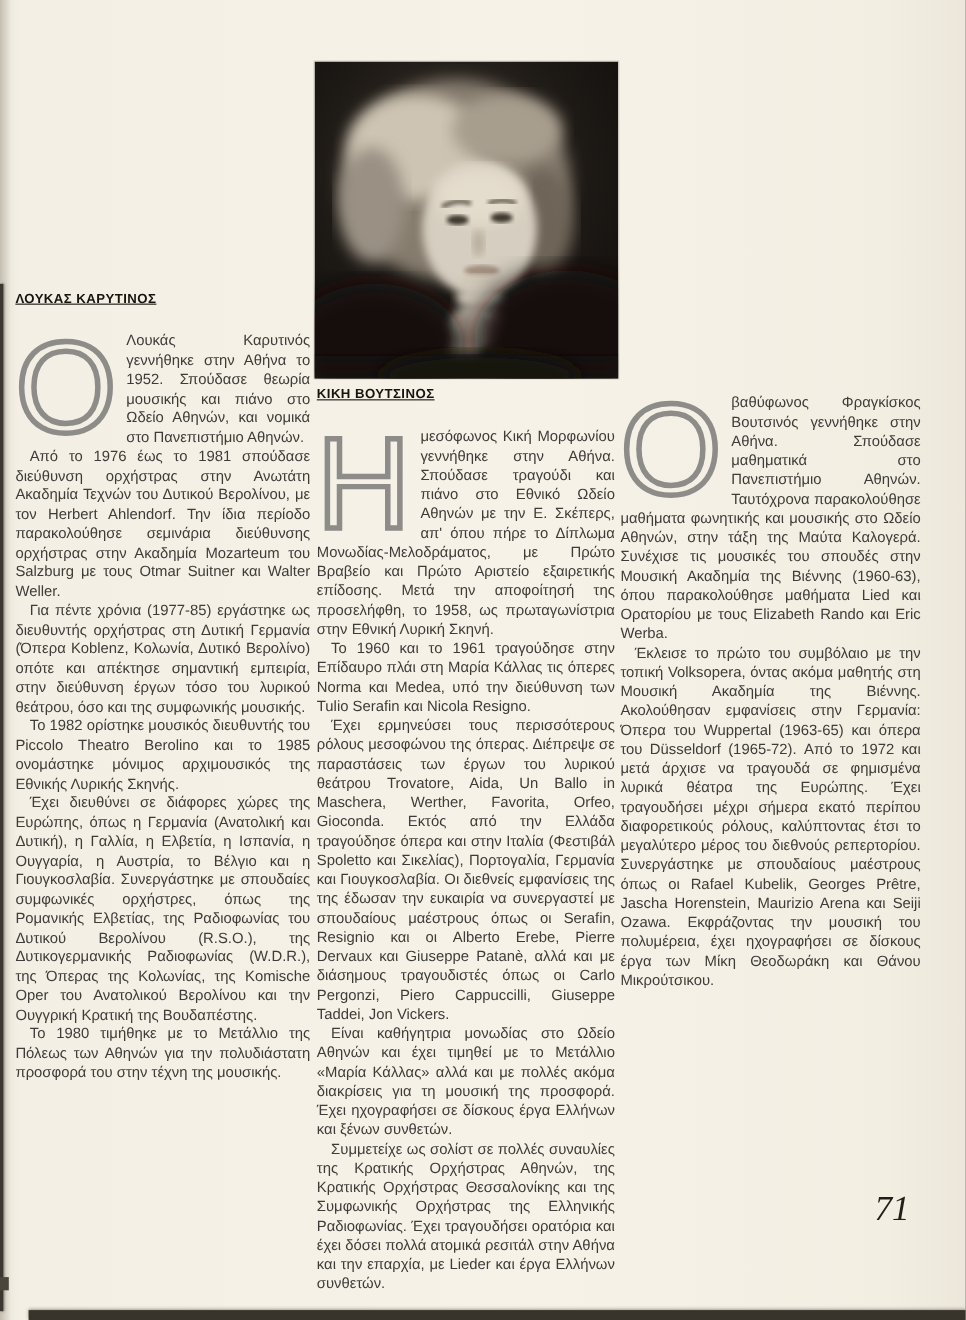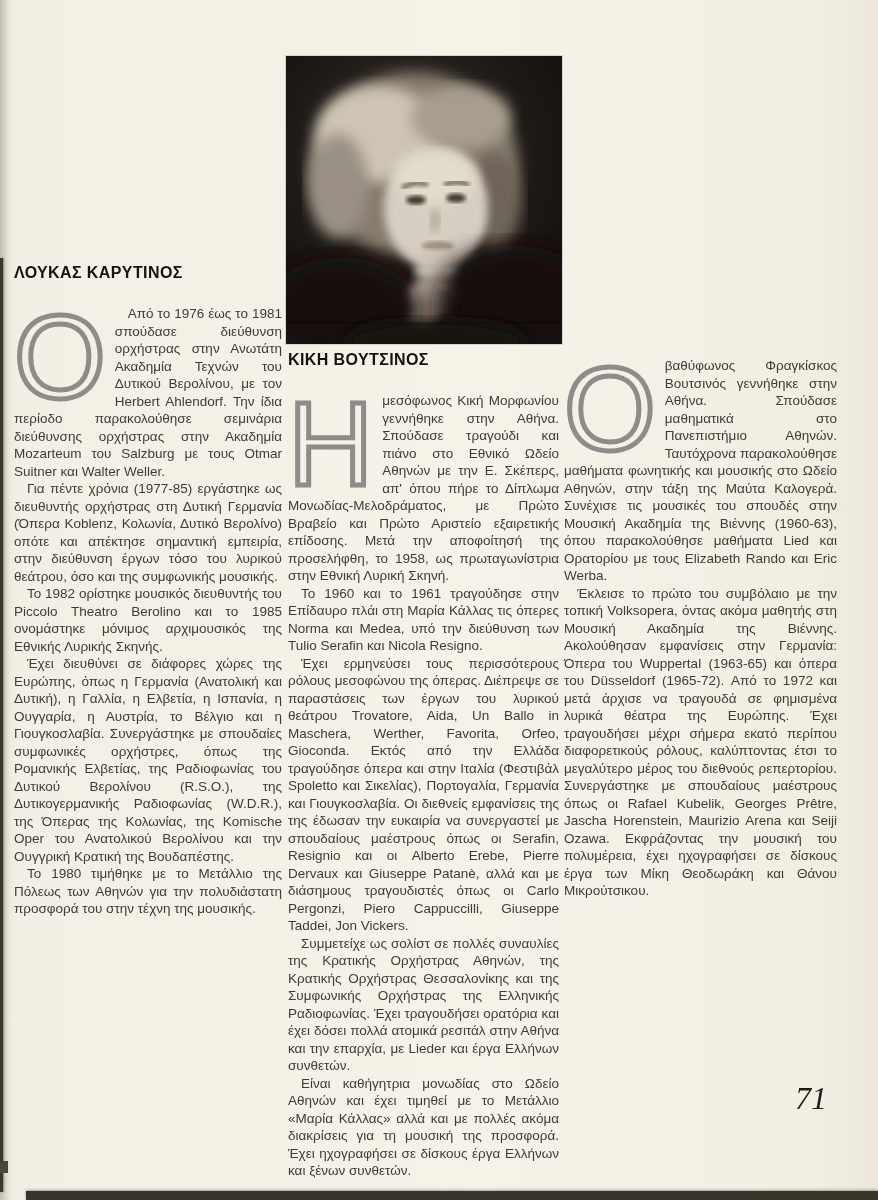--- a/index.html
+++ b/index.html
@@ -30,22 +30,22 @@
   .photo {
     position:absolute; left:286px; top:56px; width:276px; height:288px;
     box-shadow:0 0 0 1px rgba(40,35,30,.15);
   }
   .photo svg { display:block; width:100%; height:100%; }
   .col { position:absolute; }
   .col-0 { left:14px;  top:264px; width:268px; }
   .col-1 { left:288px; top:351px; width:271px; }
   .col-2 { left:564px; top:357px; width:273px; }
   .col-heading {
-    font-size:16px; font-weight:bold; color:#15140f;
-    letter-spacing:.4px; margin:0 0 23px 0;
+    font-size:12px; font-weight:bold; color:#15140f;
+    letter-spacing:.4px; margin:0 0 23px 0;text-decoration:underline;
   }
   .col p {
     margin:0; text-align:justify;
     font-size:13.5px; line-height:17.5px; color:#3d3c38;
   }
   .col p.indent { text-indent:13px; }
   .dropcap {
     float:left;
     font-size:118px; line-height:94px; height:96px;
     margin:5px 9px 0 0;
@@ -121,35 +121,35 @@
 
       <ellipse cx="55" cy="258" rx="80" ry="56" fill="#14110d" filter="url(#b12)"></ellipse>
       <ellipse cx="230" cy="252" rx="85" ry="62" fill="#14110d" filter="url(#b12)"></ellipse>
       <rect x="0" y="268" width="276" height="20" fill="#120f0c" filter="url(#b7)"></rect>
       <ellipse cx="150" cy="286" rx="90" ry="22" fill="#17130f" filter="url(#b7)"></ellipse>
     </svg>
   </div>
 
   <section class="col col-0">
     <h2 class="col-heading">ΛΟΥΚΑΣ ΚΑΡΥΤΙΝΟΣ</h2>
-    <p><span class="dropcap">Ο</span></p>
+    <p><span class="dropcap">Ο</span><span>Λουκάς Καρυτινός γεννήθηκε στην Αθήνα το 1952. Σπούδασε θεωρία μουσικής και πιάνο στο Ωδείο Αθηνών, και νομικά στο Πανεπιστήμιο Αθηνών.</span></p>
     <p class="indent">Από το 1976 έως το 1981 σπούδασε διεύθυνση ορχήστρας στην Ανωτάτη Ακαδημία Τεχνών του Δυτικού Βερολίνου, με τον Herbert Ahlendorf. Την ίδια περίοδο παρακολούθησε σεμινάρια διεύθυνσης ορχήστρας στην Ακαδημία Mozarteum του Salzburg με τους Otmar Suitner και Walter Weller.</p>
     <p class="indent">Για πέντε χρόνια (1977-85) εργάστηκε ως διευθυντής ορχήστρας στη Δυτική Γερμανία (Όπερα Koblenz, Κολωνία, Δυτικό Βερολίνο) οπότε και απέκτησε σημαντική εμπειρία, στην διεύθυνση έργων τόσο του λυρικού θεάτρου, όσο και της συμφωνικής μουσικής.</p>
     <p class="indent">Το 1982 ορίστηκε μουσικός διευθυντής του Piccolo Theatro Berolino και το 1985 ονομάστηκε μόνιμος αρχιμουσικός της Εθνικής Λυρικής Σκηνής.</p>
     <p class="indent">Έχει διευθύνει σε διάφορες χώρες της Ευρώπης, όπως η Γερμανία (Ανατολική και Δυτική), η Γαλλία, η Ελβετία, η Ισπανία, η Ουγγαρία, η Αυστρία, το Βέλγιο και η Γιουγκοσλαβία. Συνεργάστηκε με σπουδαίες συμφωνικές ορχήστρες, όπως της Ρομανικής Ελβετίας, της Ραδιοφωνίας του Δυτικού Βερολίνου (R.S.O.), της Δυτικογερμανικής Ραδιοφωνίας (W.D.R.), της Όπερας της Κολωνίας, της Komische Oper του Ανατολικού Βερολίνου και την Ουγγρική Κρατική της Βουδαπέστης.</p>
     <p class="indent">Το 1980 τιμήθηκε με το Μετάλλιο της Πόλεως των Αθηνών για την πολυδιάστατη προσφορά του στην τέχνη της μουσικής.</p>
   </section>
 
   <section class="col col-1">
     <h2 class="col-heading">ΚΙΚΗ ΒΟΥΤΣΙΝΟΣ</h2>
     <p><span class="dropcap">Η</span><span>μεσόφωνος Κική Μορφωνίου γεννήθηκε στην Αθήνα. Σπούδασε τραγούδι και πιάνο στο Εθνικό Ωδείο Αθηνών με την Ε. Σκέπερς, απ' όπου πήρε το Δίπλωμα Μονωδίας-Μελοδράματος, με Πρώτο Βραβείο και Πρώτο Αριστείο εξαιρετικής επίδοσης. Μετά την αποφοίτησή της προσελήφθη, το 1958, ως πρωταγωνίστρια στην Εθνική Λυρική Σκηνή.</span></p>
     <p class="indent">Το 1960 και το 1961 τραγούδησε στην Επίδαυρο πλάι στη Μαρία Κάλλας τις όπερες Norma και Medea, υπό την διεύθυνση των Tulio Serafin και Nicola Resigno.</p>
     <p class="indent">Έχει ερμηνεύσει τους περισσότερους ρόλους μεσοφώνου της όπερας. Διέπρεψε σε παραστάσεις των έργων του λυρικού θεάτρου Trovatore, Aida, Un Ballo in Maschera, Werther, Favorita, Orfeo, Gioconda. Εκτός από την Ελλάδα τραγούδησε όπερα και στην Ιταλία (Φεστιβάλ Spoletto και Σικελίας), Πορτογαλία, Γερμανία και Γιουγκοσλαβία. Οι διεθνείς εμφανίσεις της της έδωσαν την ευκαιρία να συνεργαστεί με σπουδαίους μαέστρους όπως οι Serafin, Resignio και οι Alberto Erebe, Pierre Dervaux και Giuseppe Patanè, αλλά και με διάσημους τραγουδιστές όπως οι Carlo Pergonzi, Piero Cappuccilli, Giuseppe Taddei, Jon Vickers.</p>
+    <p class="indent">Είναι καθήγητρια μονωδίας στο Ωδείο Αθηνών και έχει τιμηθεί με το Μετάλλιο «Μαρία Κάλλας» αλλά και με πολλές ακόμα διακρίσεις για τη μουσική της προσφορά. Έχει ηχογραφήσει σε δίσκους έργα Ελλήνων και ξένων συνθετών.</p>
     <p class="indent">Συμμετείχε ως σολίστ σε πολλές συναυλίες της Κρατικής Ορχήστρας Αθηνών, της Κρατικής Ορχήστρας Θεσσαλονίκης και της Συμφωνικής Ορχήστρας της Ελληνικής Ραδιοφωνίας. Έχει τραγουδήσει ορατόρια και έχει δόσει πολλά ατομικά ρεσιτάλ στην Αθήνα και την επαρχία, με Lieder και έργα Ελλήνων συνθετών.</p>
-    <p class="indent">Είναι καθήγητρια μονωδίας στο Ωδείο Αθηνών και έχει τιμηθεί με το Μετάλλιο «Μαρία Κάλλας» αλλά και με πολλές ακόμα διακρίσεις για τη μουσική της προσφορά. Έχει ηχογραφήσει σε δίσκους έργα Ελλήνων και ξένων συνθετών.</p>
   </section>
 
   <section class="col col-2">
     <p><span class="dropcap">Ο</span><span>βαθύφωνος Φραγκίσκος Βουτσινός γεννήθηκε στην Αθήνα. Σπούδασε μαθηματικά στο Πανεπιστήμιο Αθηνών. Ταυτόχρονα παρακολούθησε μαθήματα φωνητικής και μουσικής στο Ωδείο Αθηνών, στην τάξη της Μαύτα Καλογερά. Συνέχισε τις μουσικές του σπουδές στην Μουσική Ακαδημία της Βιέννης (1960-63), όπου παρακολούθησε μαθήματα Lied και Ορατορίου με τους Elizabeth Rando και Eric Werba.</span></p>
     <p class="indent">Έκλεισε το πρώτο του συμβόλαιο με την τοπική Volksopera, όντας ακόμα μαθητής στη Μουσική Ακαδημία της Βιέννης. Ακολούθησαν εμφανίσεις στην Γερμανία: Όπερα του Wuppertal (1963-65) και όπερα του Düsseldorf (1965-72). Από το 1972 και μετά άρχισε να τραγουδά σε φημισμένα λυρικά θέατρα της Ευρώπης. Έχει τραγουδήσει μέχρι σήμερα εκατό περίπου διαφορετικούς ρόλους, καλύπτοντας έτσι το μεγαλύτερο μέρος του διεθνούς ρεπερτορίου. Συνεργάστηκε με σπουδαίους μαέστρους όπως οι Rafael Kubelik, Georges Prêtre, Jascha Horenstein, Maurizio Arena και Seiji Ozawa. Εκφράζοντας την μουσική του πολυμέρεια, έχει ηχογραφήσει σε δίσκους έργα των Μίκη Θεοδωράκη και Θάνου Μικρούτσικου.</p>
   </section>
 
   <div class="page-number">71</div>
 
 </div>

